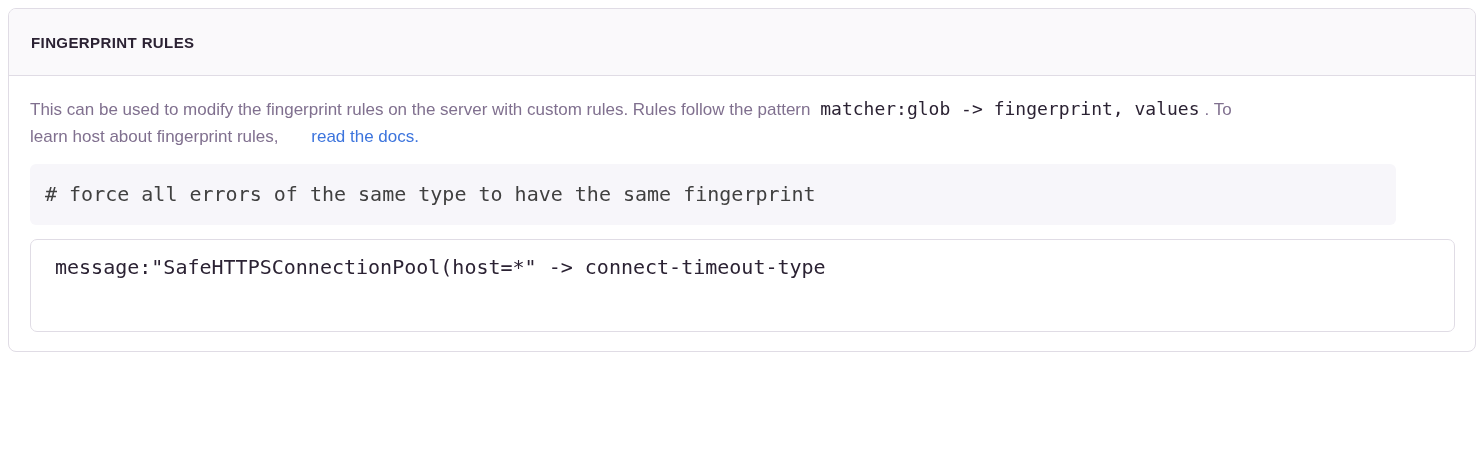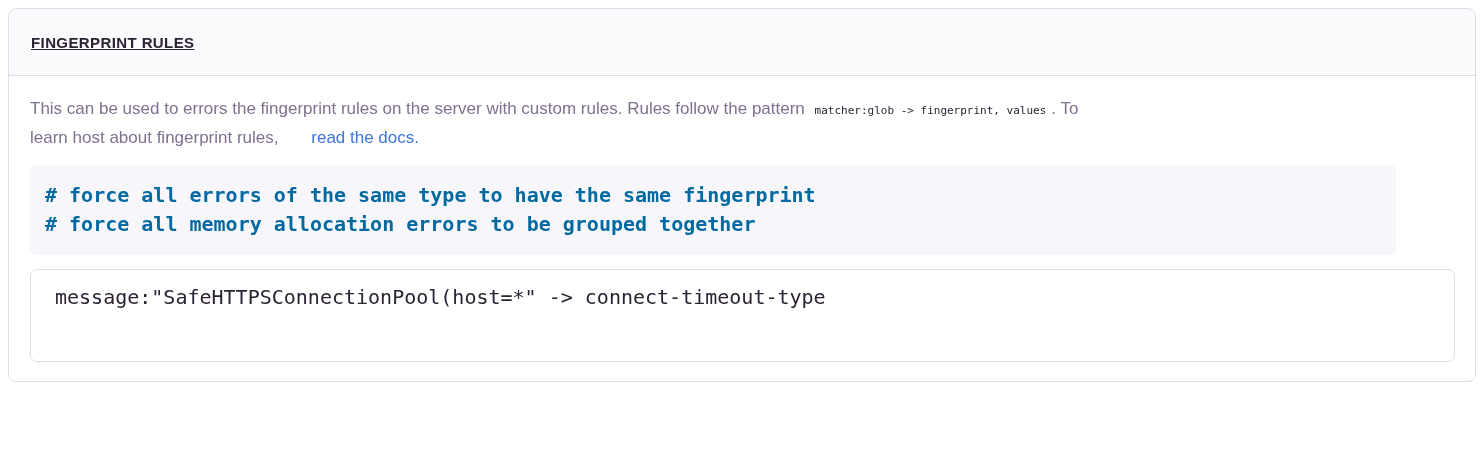--- a/index.html
+++ b/index.html
@@ -28,55 +28,53 @@
     padding: 0 22px;
     background: #faf9fb;
     border-bottom: 1px solid #e0dce5;
   }
   .panel-title {
     margin: 0;
     font-size: 15px;
     font-weight: 700;
     letter-spacing: 0.4px;
     color: #2b2233;
-    text-decoration: underline;
   }
   .panel-body {
     padding: 19px 20px 19px 21px;
   }
   .description {
     margin: 0 59px 0 0;
     font-size: 17px;
     line-height: 27px;
     color: #80708f;
   }
   .inline-code {
     font-family: "DejaVu Sans Mono", "Liberation Mono", monospace;
-    font-size: 11px;
+    font-size: 18px;
     color: #2b2233;
     padding: 0 5px;
   }
   .docs-link {
     color: #3c74dd;
     text-decoration: none;
     cursor: pointer;
     padding-left: 28px;
   }
   .example-block {
     margin: 14px 59px 0 0;
     padding: 16px 15px;
     background: #f7f6fa;
     border-radius: 6px;
     font-family: "DejaVu Sans Mono", "Liberation Mono", monospace;
     font-size: 20px;
     line-height: 29px;
-    color: #0369a1;
+    color: #404040;
     white-space: pre;
     overflow: hidden;
-    font-weight: bold;
   }
   .example-block .code-line { white-space: pre; }
   .rules-textarea {
     display: block;
     margin: 14px 0 0 0;
     width: 1425px;
     height: 93px;
     padding: 14px 24px;
     border: 1px solid #e0dce5;
     border-radius: 7px;
@@ -92,20 +90,20 @@
   }
 </style>
 </head>
 <body>
 
 <section class="panel">
   <header class="panel-header">
     <h2 class="panel-title">FINGERPRINT RULES</h2>
   </header>
   <div class="panel-body">
-    <p class="description"><span>This can be used to errors the fingerprint rules on the server with custom rules. Rules follow the pattern</span>
+    <p class="description"><span>This can be used to modify the fingerprint rules on the server with custom rules. Rules follow the pattern</span>
       <code class="inline-code">matcher:glob -&gt; fingerprint, values</code><span>. To</span><br><span>learn host about fingerprint rules, </span><a class="docs-link" href="#">read the docs.</a></p>
 
-    <pre class="example-block"><div class="code-line"># force all errors of the same type to have the same fingerprint</div><div class="code-line"># force all memory allocation errors to be grouped together</div></pre>
+    <pre class="example-block"><div class="code-line"># force all errors of the same type to have the same fingerprint</div></pre>
 
     <textarea class="rules-textarea" spellcheck="false" style="">message:"SafeHTTPSConnectionPool(host=*" -&gt; connect-timeout-type</textarea>
   </div>
 </section>
 
 </body></html>

